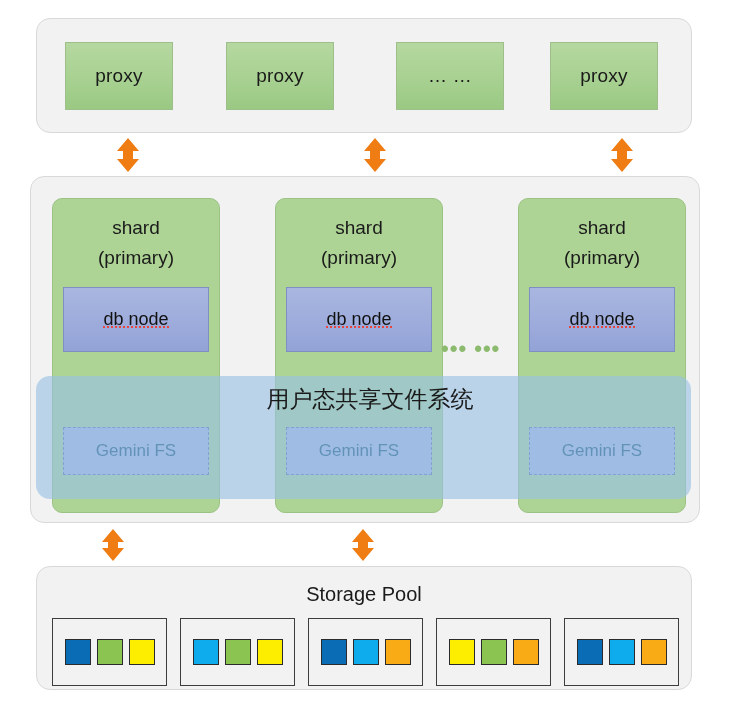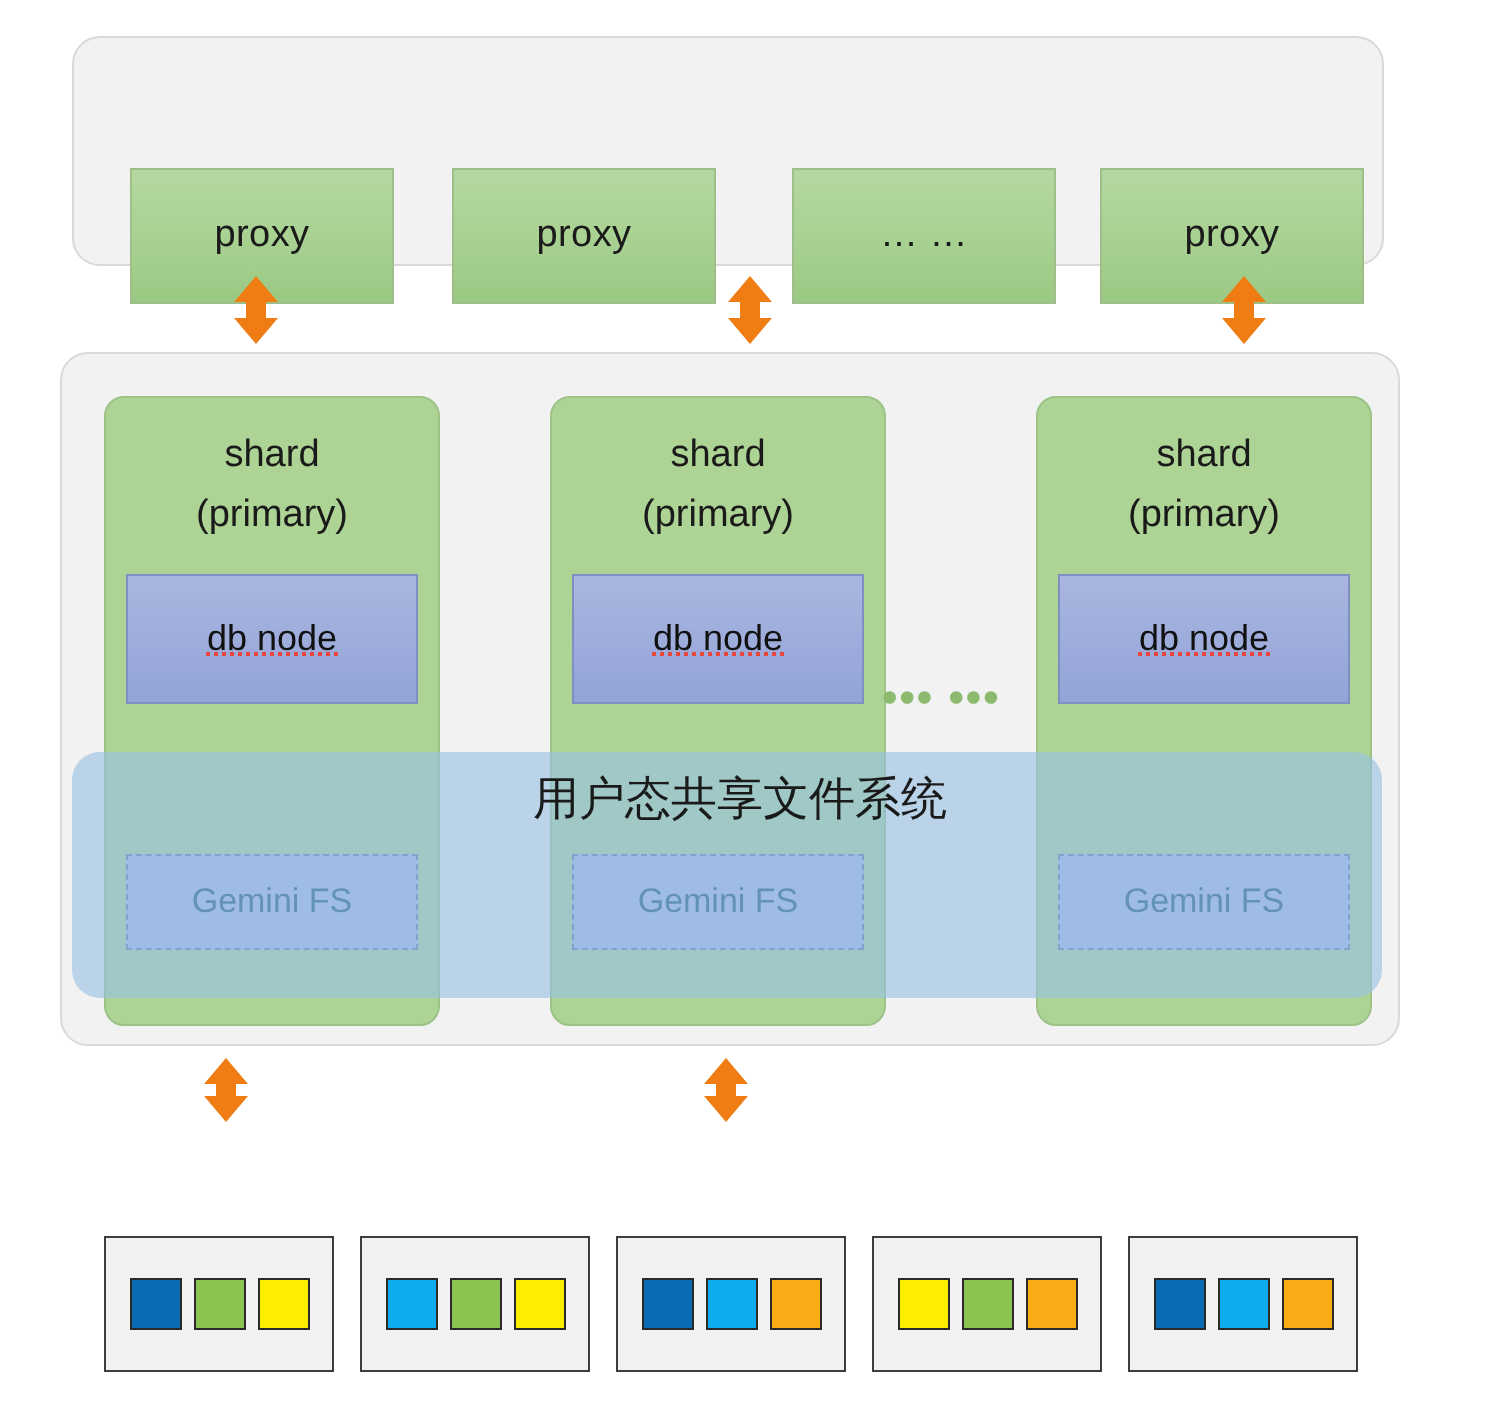--- a/index.html
+++ b/index.html
@@ -18,28 +18,27 @@
     position:absolute;
     background:#f2f2f2;
     border:1px solid #d9d9d9;
     border-radius:14px;
     box-sizing:border-box;
   }
 
   
   #proxy-panel{left:36px;top:18px;width:656px;height:115px;}
   .proxy-box{
-    position:absolute;top:42px;width:132px;height:68px;
+    position:absolute;top:42px;width:108px;height:68px;
     background:linear-gradient(180deg,#b5d8a0 0%,#a8d191 55%,#9ac983 100%);
     border:1px solid #9ebf8a;
     box-sizing:border-box;
     display:flex;align-items:center;justify-content:center;
     font-size:19px;color:#1a1a1a;
     letter-spacing:.2px;
-    margin-top:42px;
   }
 
   
   #shard-panel{left:30px;top:176px;width:670px;height:347px;}
   .shard-box{
     position:absolute;top:198px;width:168px;height:315px;
     background:#aed495;
     border:1px solid #9cc385;
     border-radius:10px;
     box-sizing:border-box;
@@ -198,20 +197,23 @@
           <polygon fill="#ef7d14" points="13,0 24,13 18,13 18,19 24,19 13,32 2,19 8,19 8,13 2,13"></polygon>
         </svg>
       </div>
       <div class="arrow" style="left: 350px; top: 529px;">
         <svg width="26" height="32" viewBox="0 0 26 32">
           <polygon fill="#ef7d14" points="13,0 24,13 18,13 18,19 24,19 13,32 2,19 8,19 8,13 2,13"></polygon>
         </svg>
       </div>
     </div>
 
+  <div class="panel" id="storage-panel">
+    <div id="storage-title">Storage Pool</div>
+  </div>
   <div id="storage-nodes">
       <div class="storage-node" style="left: 52px;">
         <div class="disk" style="background: rgb(10, 108, 181);"></div>
         <div class="disk" style="background: rgb(140, 196, 81);"></div>
         <div class="disk" style="background: rgb(253, 238, 0);"></div>
       </div>
       <div class="storage-node" style="left: 180px;">
         <div class="disk" style="background: rgb(14, 172, 236);"></div>
         <div class="disk" style="background: rgb(140, 196, 81);"></div>
         <div class="disk" style="background: rgb(253, 238, 0);"></div>

